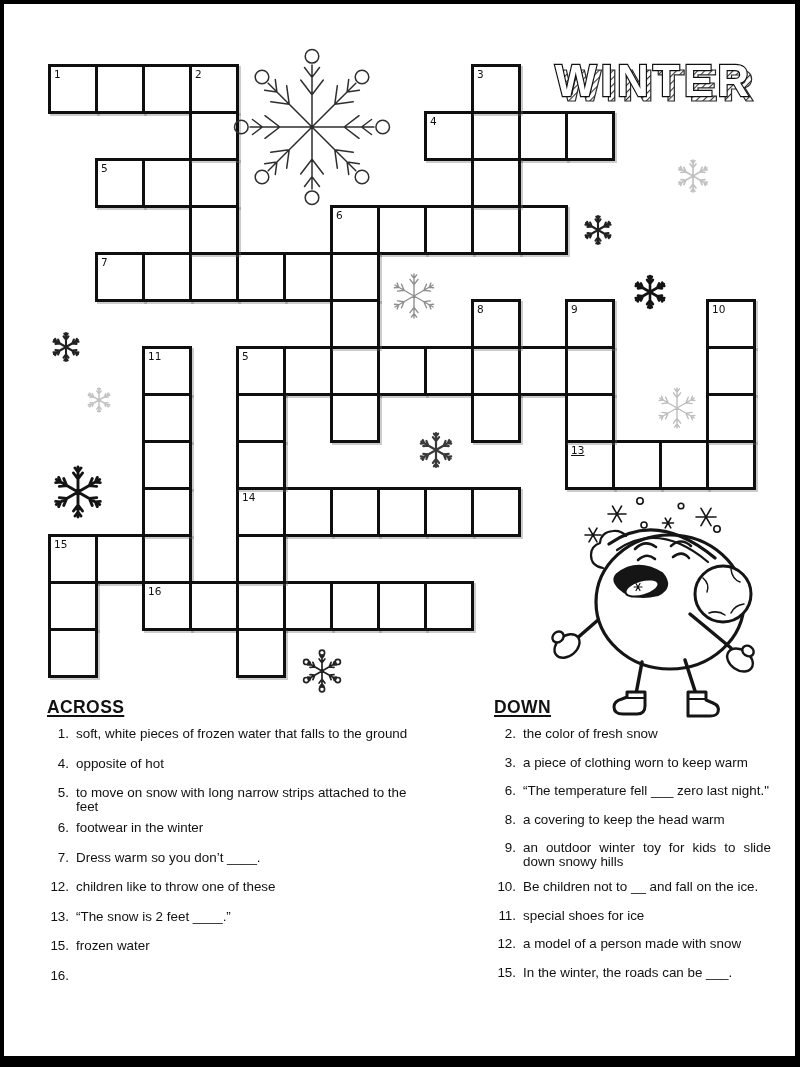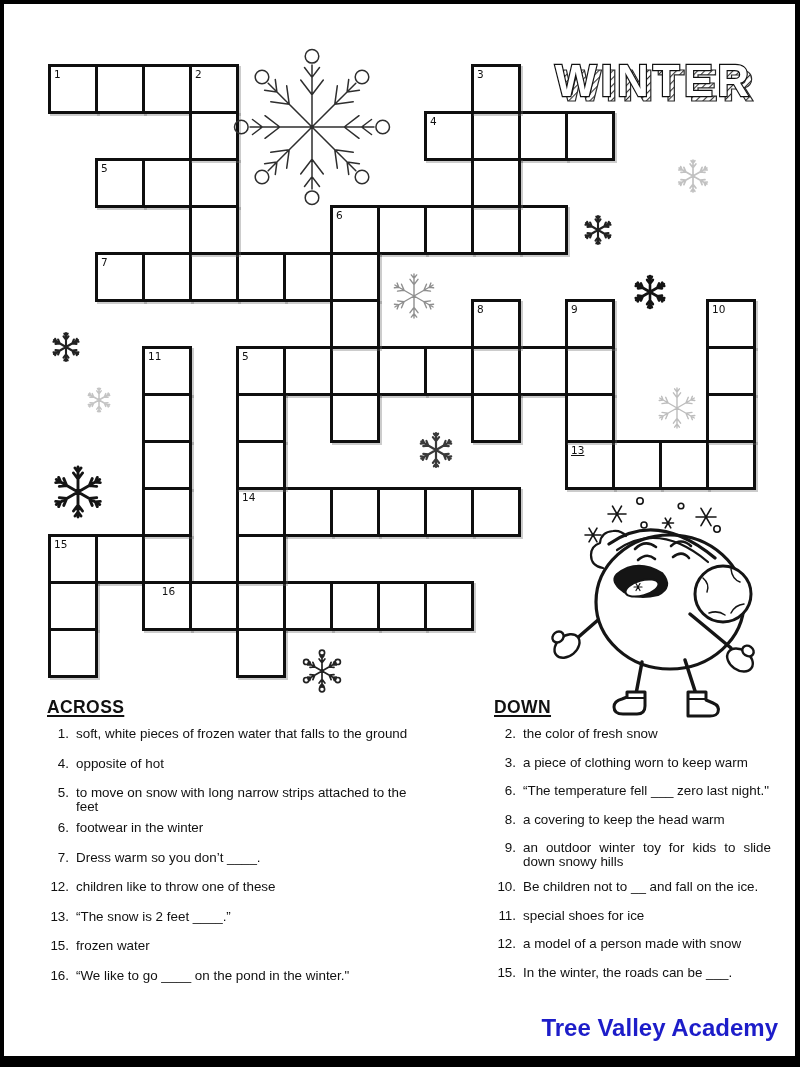--- a/index.html
+++ b/index.html
@@ -108,21 +108,21 @@
       <div class="cell" style="left: 283px; top: 487px;"></div>
       <div class="cell" style="left: 330px; top: 487px;"></div>
       <div class="cell" style="left: 377px; top: 487px;"></div>
       <div class="cell" style="left: 424px; top: 487px;"></div>
       <div class="cell" style="left: 471px; top: 487px;"></div>
       <div class="cell" style="left: 48px; top: 534px;">
         <span class="cnumcell">15</span>
       </div>
       <div class="cell" style="left: 95px; top: 534px;"></div>
       <div class="cell" style="left: 142px; top: 534px;"></div>
-      <div class="cell" style="left: 142px; top: 581px; text-align: center;">
+      <div class="cell" style="left: 142px; top: 581px;">
         <span class="cnumcell">16</span>
       </div>
       <div class="cell" style="left: 189px; top: 581px;"></div>
       <div class="cell" style="left: 236px; top: 581px;"></div>
       <div class="cell" style="left: 283px; top: 581px;"></div>
       <div class="cell" style="left: 330px; top: 581px;"></div>
       <div class="cell" style="left: 377px; top: 581px;"></div>
       <div class="cell" style="left: 424px; top: 581px;"></div>
       <div class="cell" style="left: 189px; top: 111px;"></div>
       <div class="cell" style="left: 189px; top: 205px;"></div>
@@ -289,21 +289,20 @@
         <div class="clue">
           <span class="cnum">13.</span>
           <span class="ctext nowrap">“The snow is 2 feet ____.”</span>
         </div>
         <div class="clue">
           <span class="cnum">15.</span>
           <span class="ctext nowrap">frozen water</span>
         </div>
         <div class="clue">
           <span class="cnum">16.</span>
-          <span class="ctext nowrap">“We like to go ____ on the pond in the winter."</span>
         </div>
       </div>
   </section>
 
   <section class="clues down-sec" style="left:483px;top:697px;width:280px;margin-left:11px;">
     <h2>DOWN</h2>
     <div id="down-list">
         <div class="clue">
           <span class="cnum">2.</span>
           <span class="ctext nowrap">the color of fresh snow</span>
@@ -336,16 +335,15 @@
           <span class="cnum">12.</span>
           <span class="ctext nowrap">a model of a person made with snow</span>
         </div>
         <div class="clue">
           <span class="cnum">15.</span>
           <span class="ctext nowrap">In the winter, the roads can be ___.</span>
         </div>
       </div>
   </section>
 
-  <div class="footer" style="color: rgb(29, 29, 201);">Tree Valley Academy</div>
 
   <div class="frame"></div>
 </div>
 
 </body></html>

